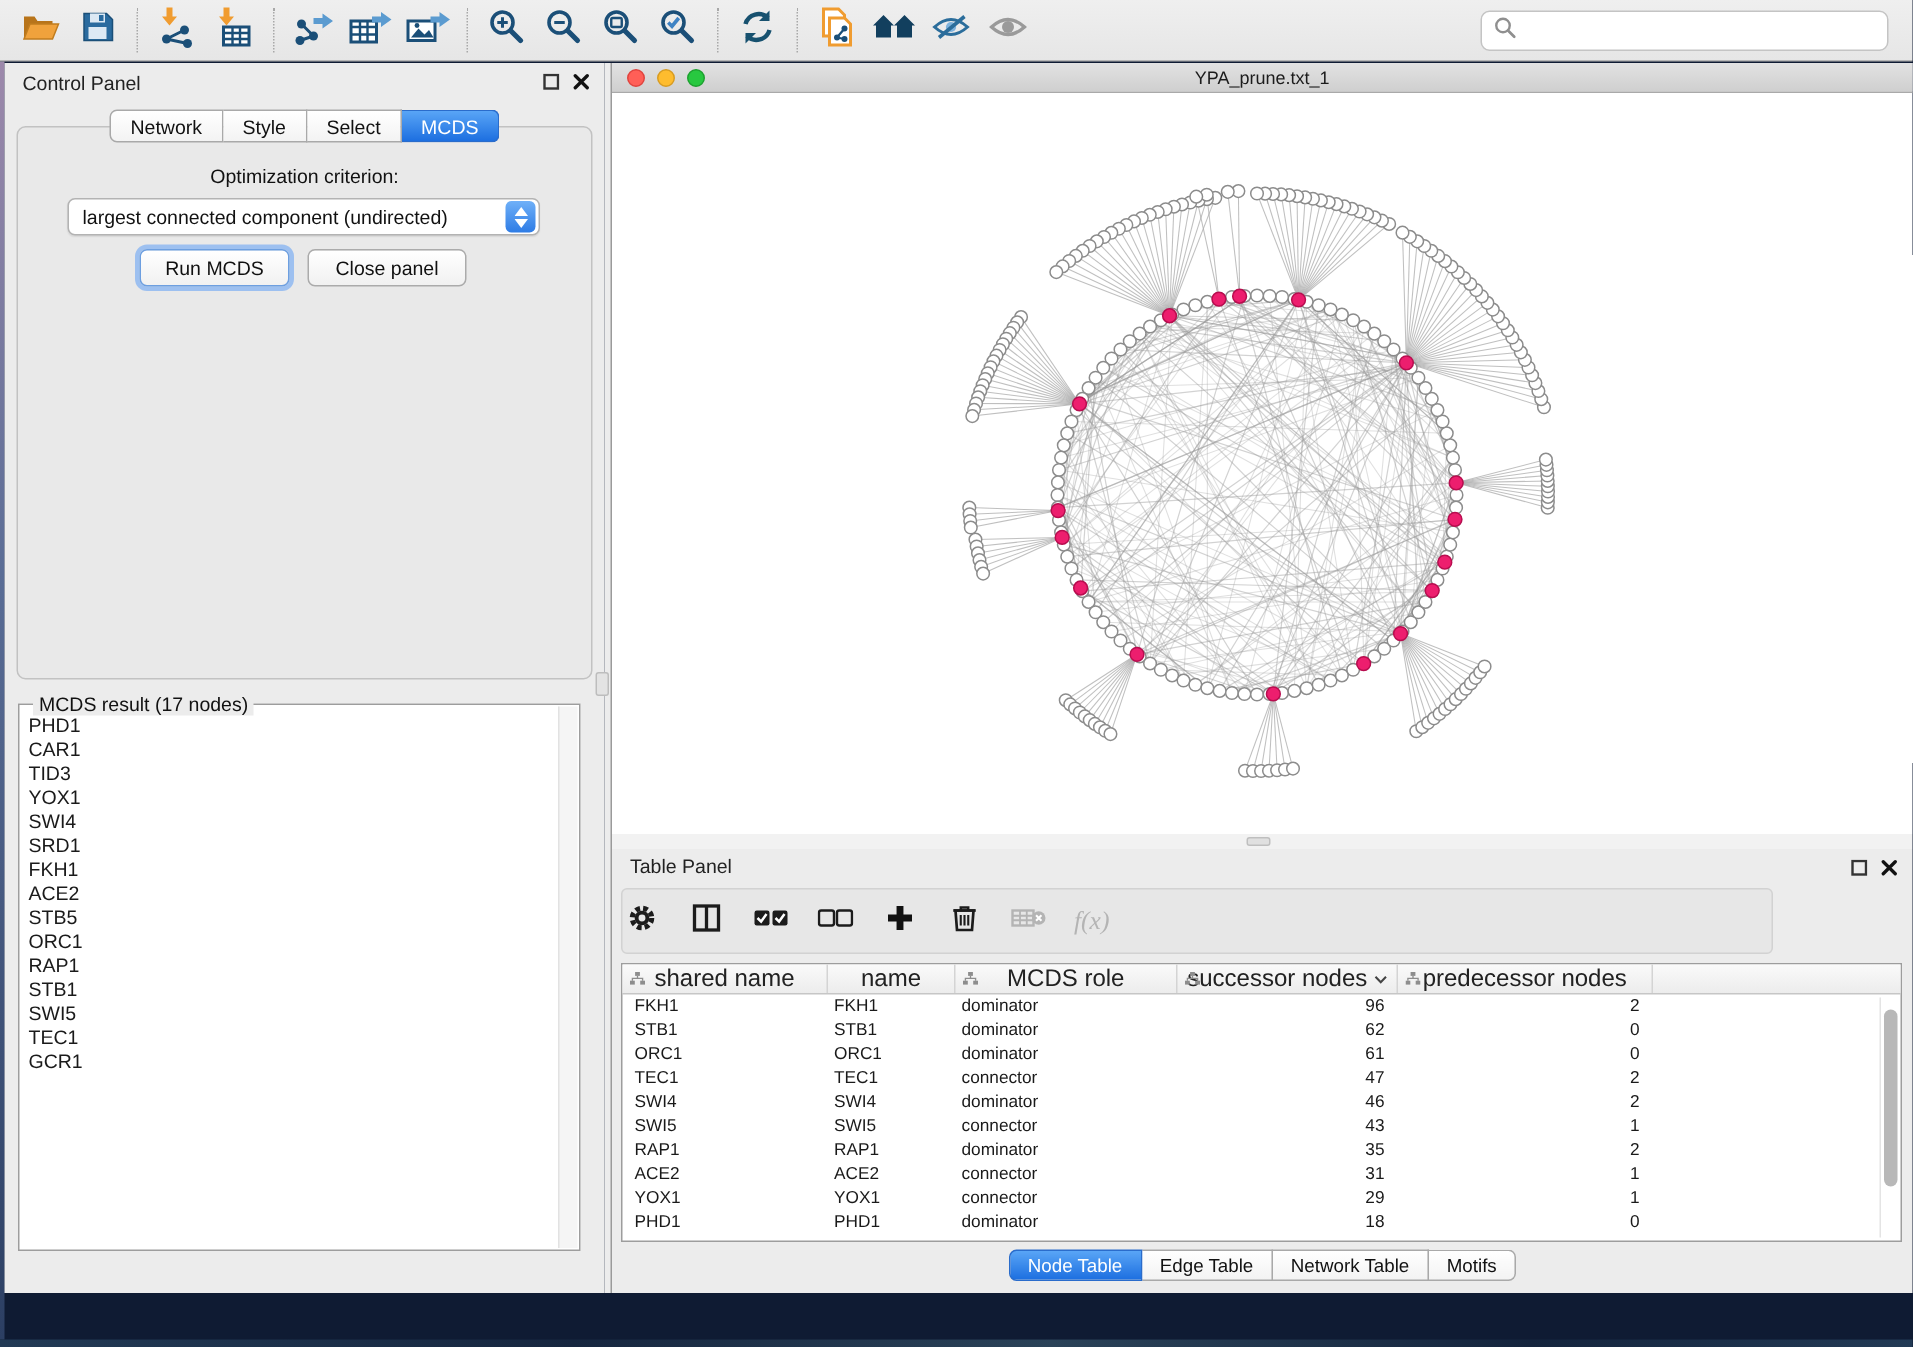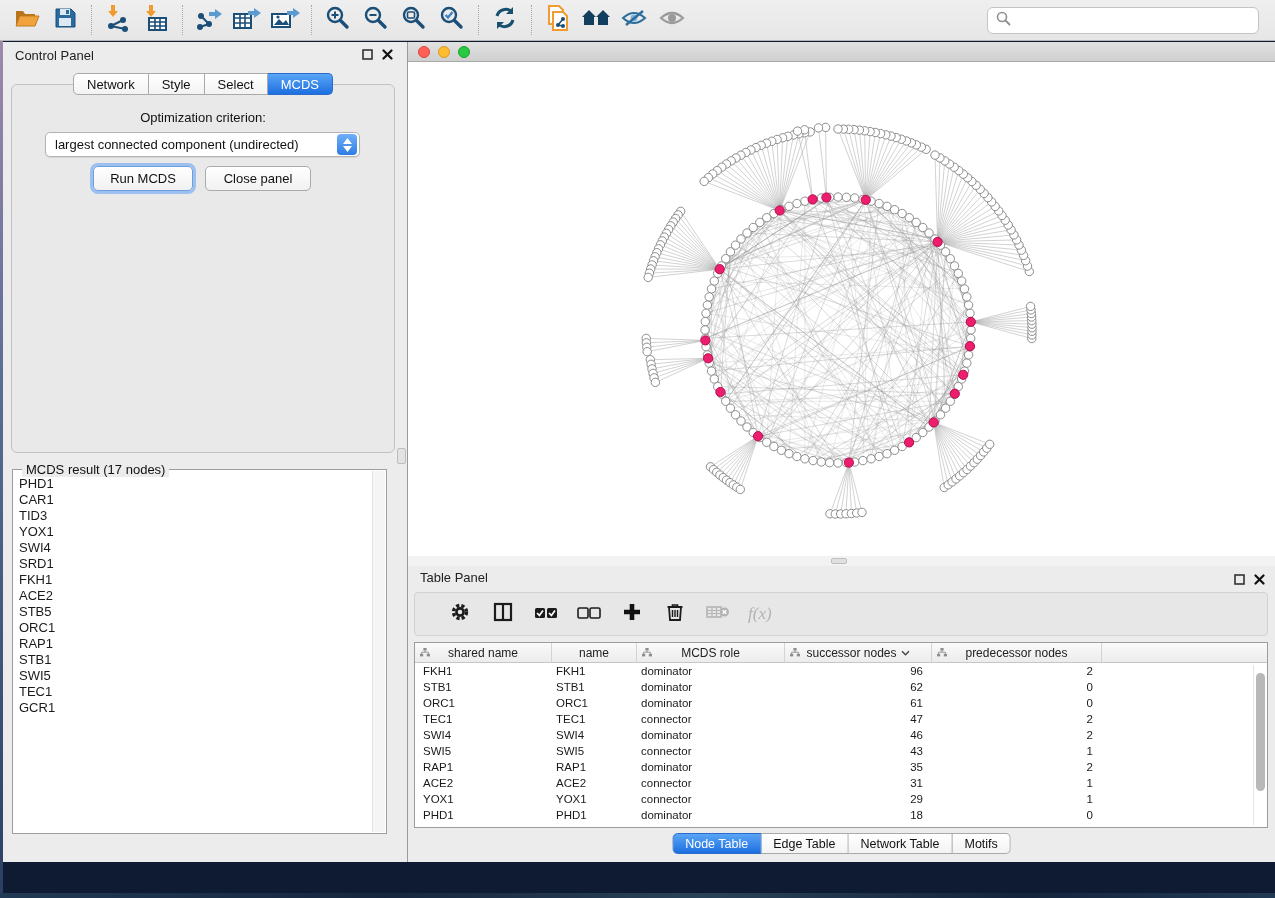--- a/index.html
+++ b/index.html
@@ -89,32 +89,32 @@
   .tl.red { background:#ff5f57; border:1px solid #e0443e; margin-left:10px; }
   .tl.yellow { background:#febc2e; border:1px solid #d89c22; }
   .tl.green { background:#28c840; border:1px solid #1da22f; }
   .win-title { position:absolute; left:0; width:100%; text-align:center; font-size:12px; color:#1c1c1c; }
   .net-canvas { position:absolute; left:0; top:20px; width:867px; height:494px; }
 
   
   .table-panel { position:absolute; left:408px; top:566px; width:867px; height:296px; background:#ececec; }
   .tp-header { position:absolute; left:12px; top:4px; font-size:13px; color:#222; }
   .tp-btns { position:absolute; right:10px; top:5px; display:flex; gap:9px; align-items:center; }
-  .tp-toolbar { position:absolute; left:6px; top:26px; width:854px; height:44px;
+  .tp-toolbar { position:absolute; left:6px; top:26px; width:768px; height:44px;
                 background:#e7e7e7; border:1px solid #d2d2d2; border-radius:4px;
-                display:flex; align-items:center; gap:17px; padding-left:32px; }
+                display:flex; align-items:center; gap:17px; padding-left:0; }
   .tico { display:flex; align-items:center; justify-content:center; width:26px; height:26px; }
   .fx-label { font-size:17px; font-family:"Liberation Serif",serif; font-style:italic; color:#b4b4b4; }
 
   .node-table { position:absolute; left:6px; top:76px; width:854px; height:186px;
                 background:#fff; border:1px solid #9d9d9d; }
   .thead { display:flex; height:20px; background:linear-gradient(#fafafa,#ececec);
            border-bottom:1px solid #c6c6c6; }
   .th { position:relative; display:flex; align-items:center; justify-content:center;
-        font-size:12px; color:#222; border-right:1px solid #d4d4d4; gap:4px; }
+        font-size:16px; color:#222; border-right:1px solid #d4d4d4; gap:4px; }
   .th .tree-ico { position:absolute; left:5px; top:5px; }
   .tbody { position:absolute; left:0; top:20px; width:100%; height:163px; overflow:hidden; }
   .tr { display:flex; height:16px; align-items:center; }
   .td { font-size:11.5px; color:#1a1a1a; white-space:nowrap; overflow:hidden; }
   .td.num { text-align:right; }
   .tscroll { position:absolute; right:1px; top:22px; width:13px; height:160px; background:#fff;
              border-left:1px solid #e4e4e4; }
   .tscroll-thumb { position:absolute; left:2px; top:8px; width:9px; height:118px;
                    background:#b8b8b8; border-radius:5px; }
 
@@ -331,20 +331,21 @@
     </div>
   </div>
 
   <div class="vsplit">
     <div class="vsplit-line"></div>
     <div class="vsplit-handle"></div>
   </div>
 
   <div class="network-window">
     <div class="titlebar">
+      <span class="win-title">YPA_prune.txt_1</span>
       <span class="tl red"></span>
       <span class="tl yellow"></span>
       <span class="tl green"></span>
     </div>
     <div class="net-canvas">
       <svg id="graph-svg" width="867" height="494" viewBox="0 0 867 494">
           <line x1="563.0" y1="268.0" x2="317.7" y2="339.3" stroke="#9b9b9b" stroke-opacity="0.32" stroke-width="0.7"></line>
           <line x1="471.1" y1="141.5" x2="563.0" y2="268.0" stroke="#9b9b9b" stroke-opacity="0.32" stroke-width="0.7"></line>
           <line x1="486.6" y1="147.7" x2="553.7" y2="317.0" stroke="#9b9b9b" stroke-opacity="0.32" stroke-width="0.7"></line>
           <line x1="299.4" y1="243.1" x2="532.5" y2="183.2" stroke="#9b9b9b" stroke-opacity="0.32" stroke-width="0.7"></line>

